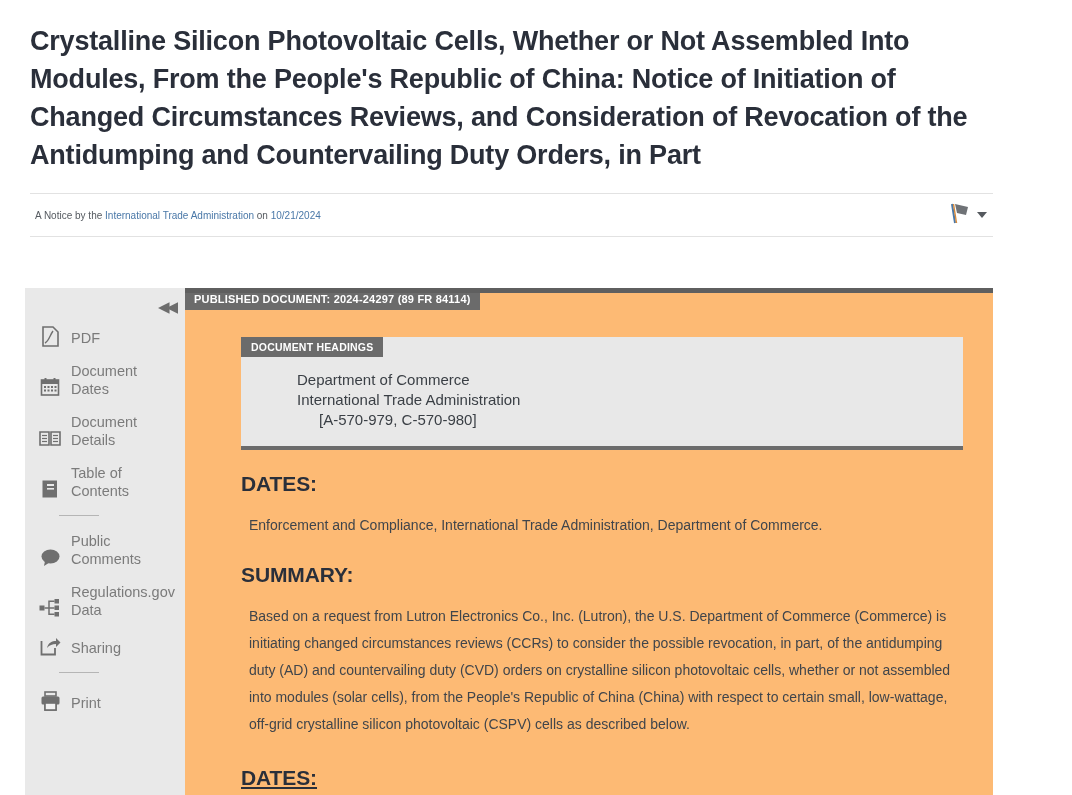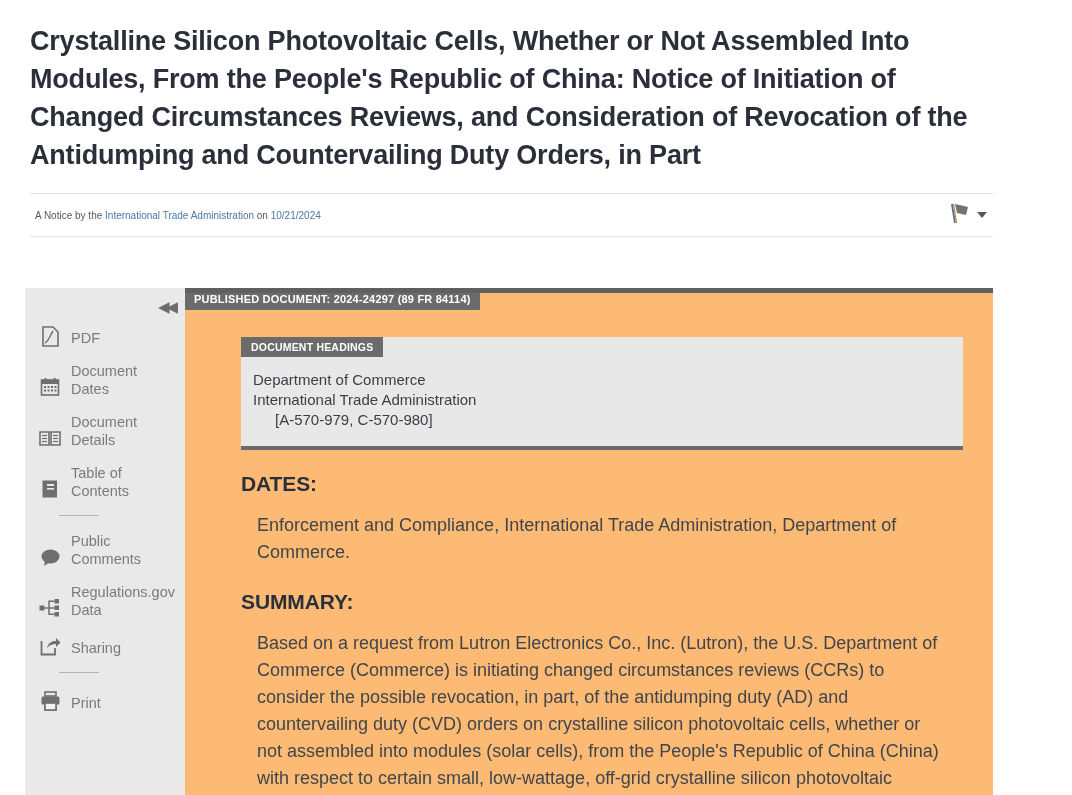--- a/index.html
+++ b/index.html
@@ -178,38 +178,39 @@
     color: #ffffff;
     font-size: 10.5px;
     font-weight: bold;
     letter-spacing: 0.2px;
     padding: 4px 10px;
   }
   .heading-line {
     font-size: 15px;
     line-height: 20px;
     color: #3a3f45;
+    margin-left: 44px;
   }
   .heading-line.indent {
     padding-left: 22px;
   }
 
   .sec-title {
     font-size: 21px;
     font-weight: bold;
     color: #2a2f3a;
     margin: 0 0 16px 0;
     letter-spacing: -0.1px;
   }
   .sec-title.second { margin-top: 24px; }
   .sec-body {
-    font-size: 18px;
+    font-size: 14px;
     line-height: 27px;
     color: #40454b;
-    margin: 16px;
+    margin: 8px;
     max-width: 730px;
   }
   .sec-title.cut {
     margin-top: 28px;
     text-decoration: underline;
   }
 </style>
 </head>
 <body>
 

